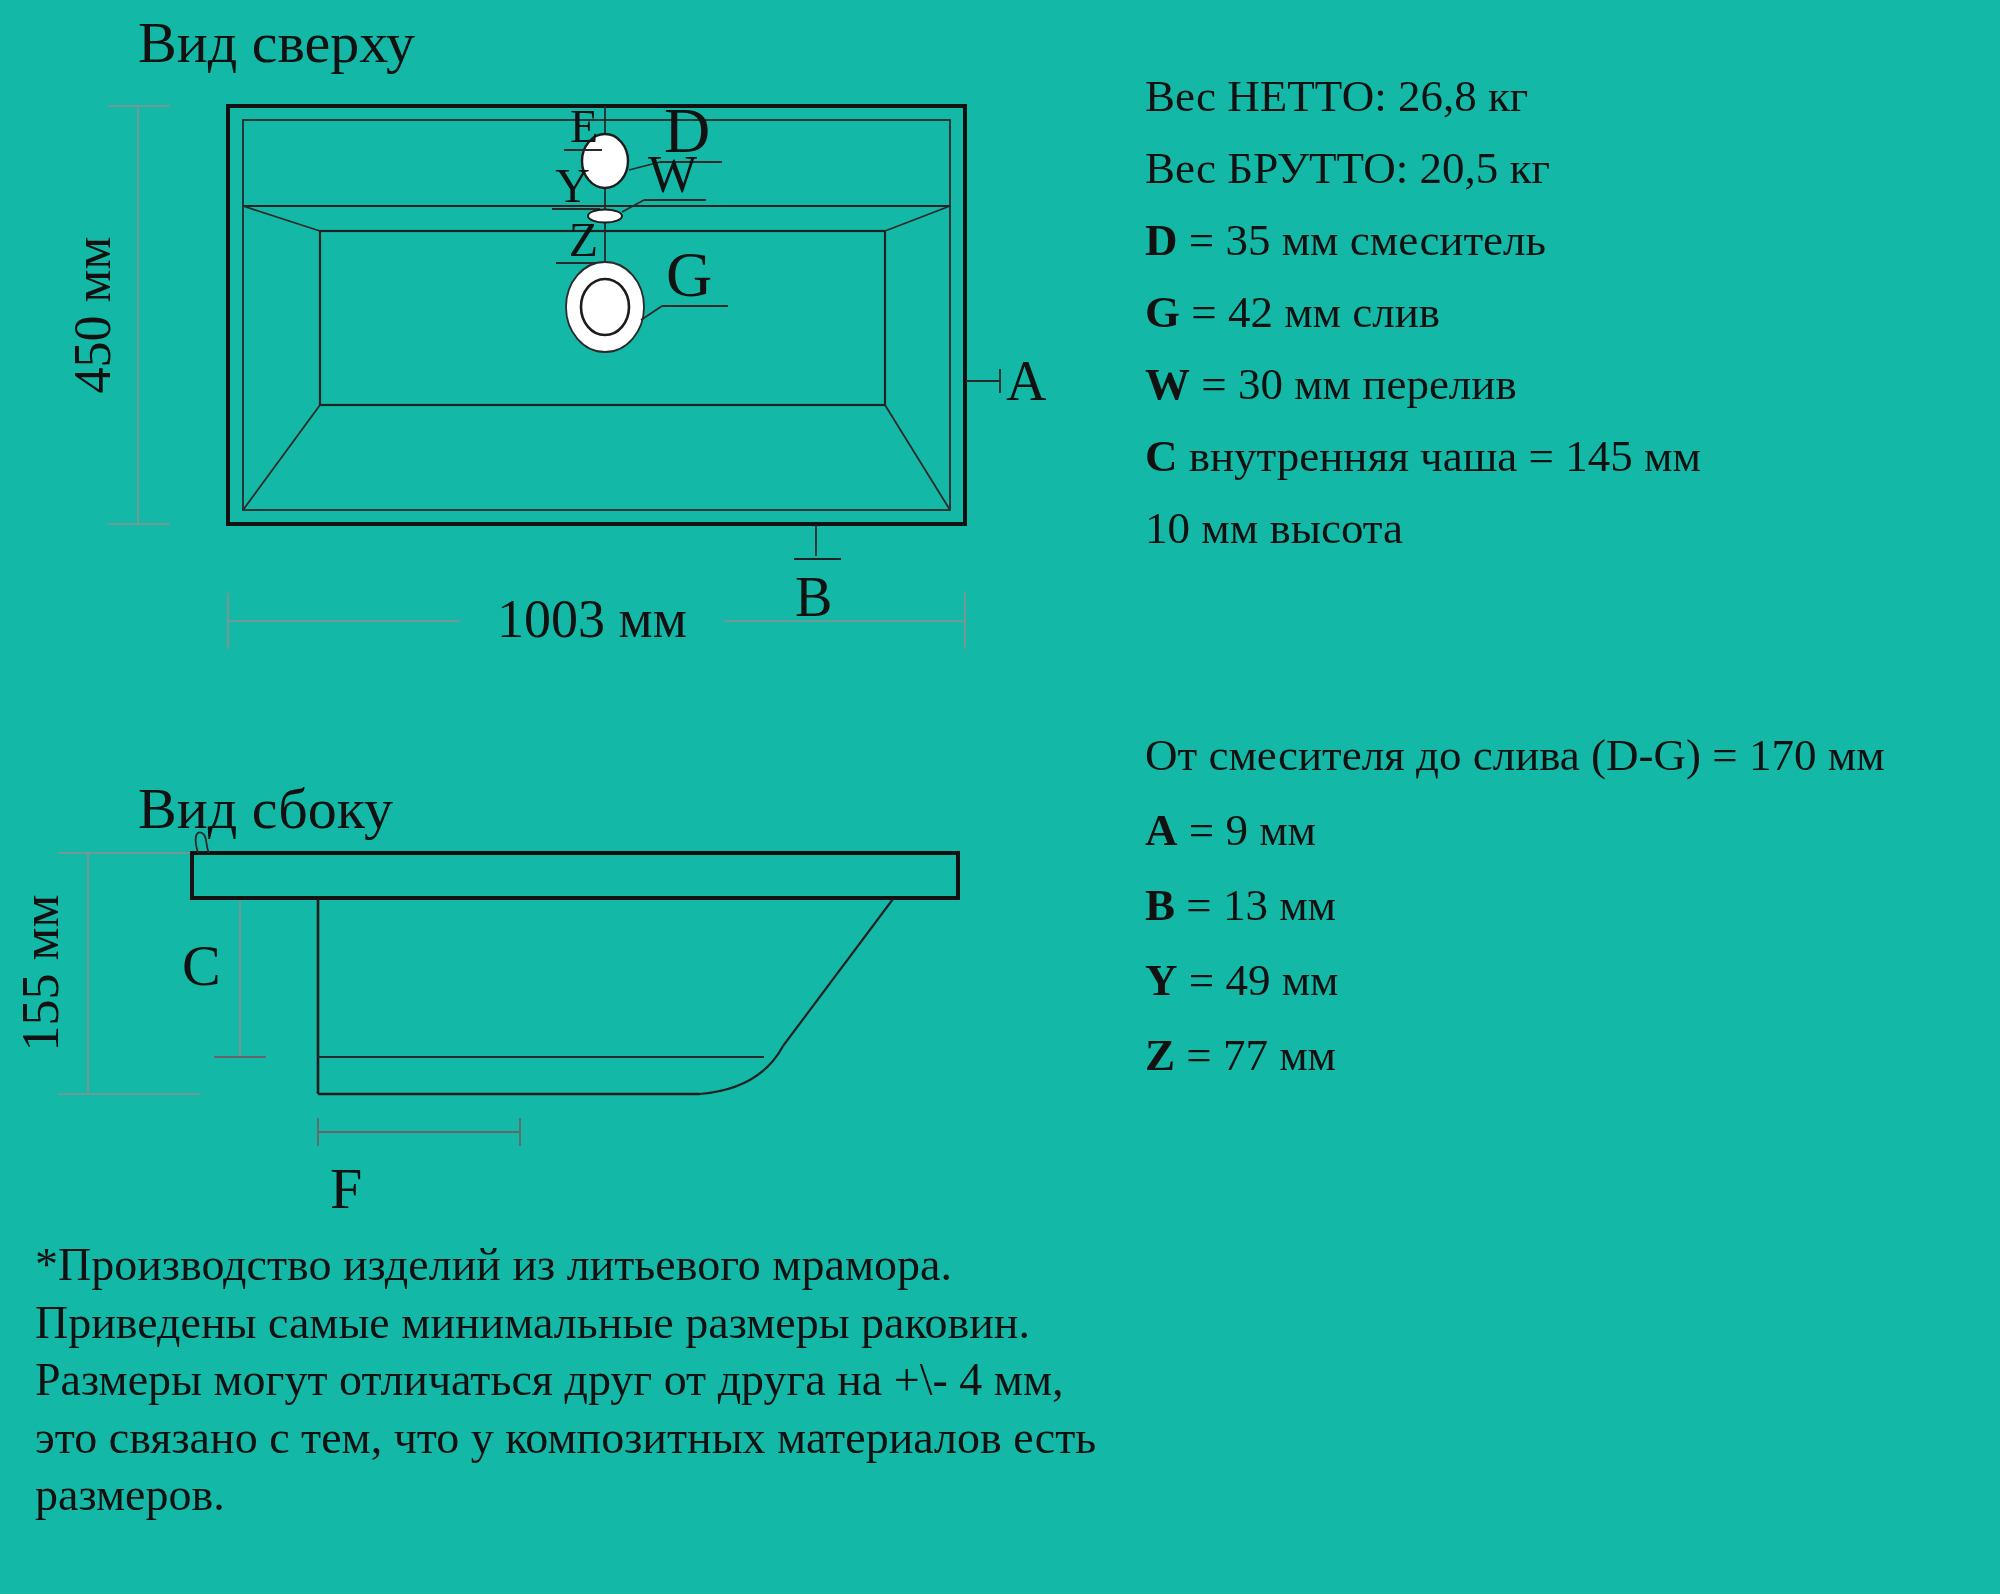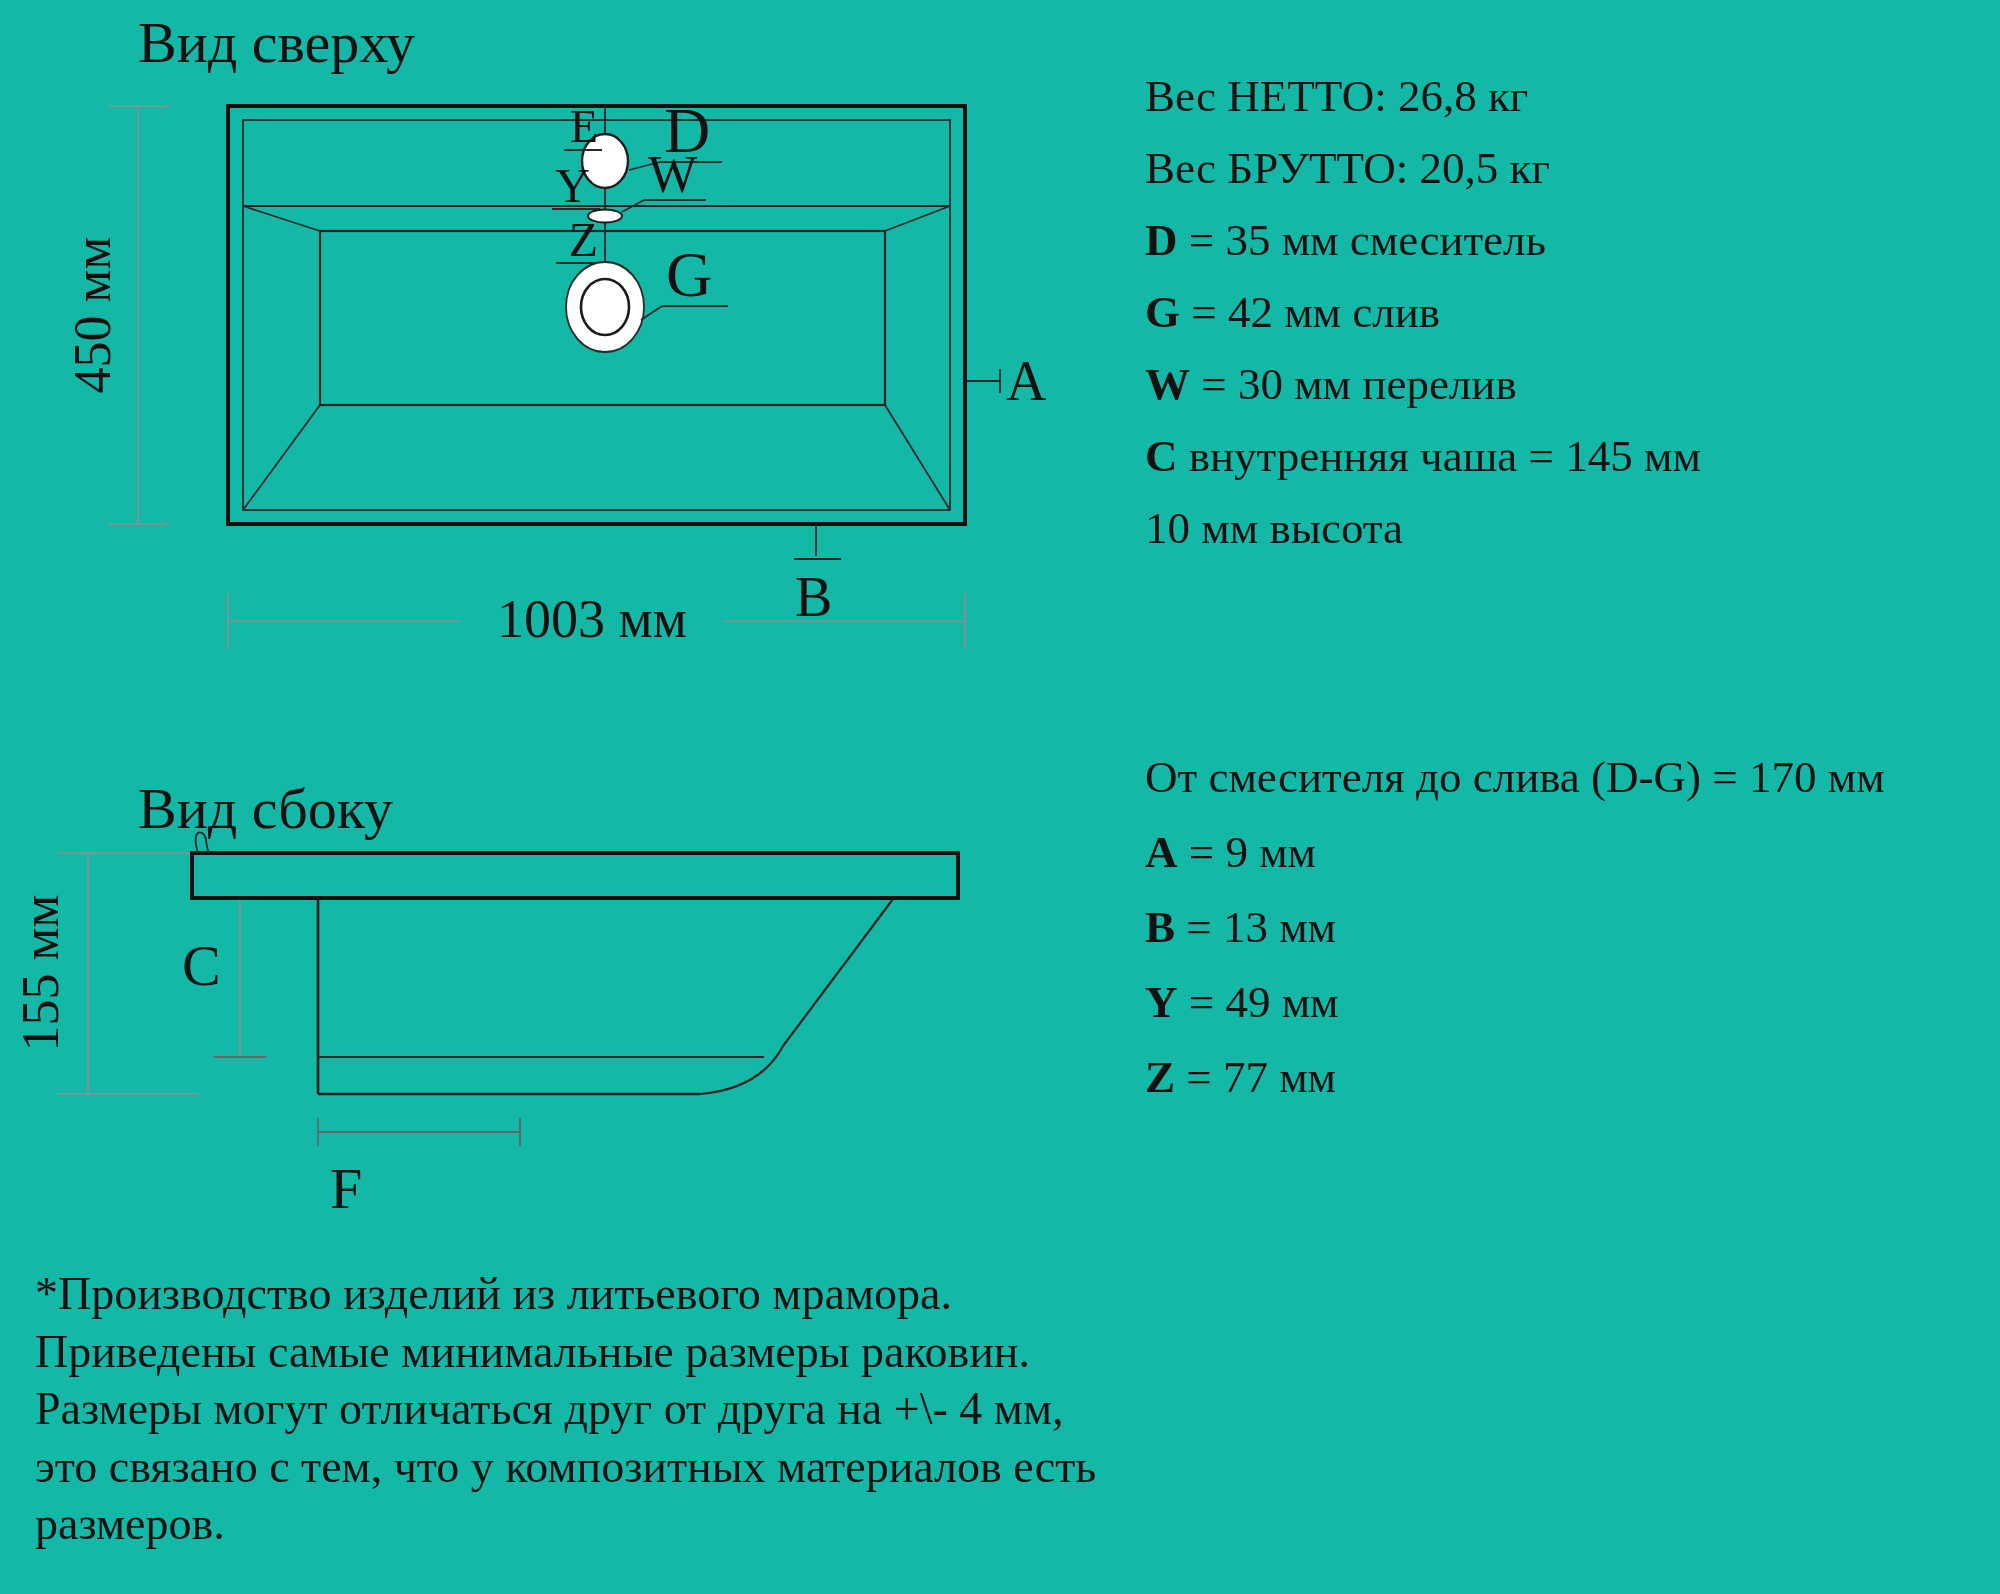--- a/index.html
+++ b/index.html
@@ -7,24 +7,24 @@
         font-family:"Liberation Serif","DejaVu Serif",serif;color:#111;}
   svg text{font-family:"Liberation Serif","DejaVu Serif",serif;fill:#111;}
   .s4{stroke:#111;stroke-width:4;fill:none}
   .s26{stroke:#1c1c1c;stroke-width:2.6;fill:none}
   .s22{stroke:#222;stroke-width:2.2;fill:none}
   .s18{stroke:#2a2a2a;stroke-width:1.8;fill:none}
   .dim{stroke:#8f8f8f;stroke-width:1.6;fill:none}
   .dimd{stroke:#666;stroke-width:1.8;fill:none}
   .specs{position:absolute;left:1145px;top:60px;width:840px;font-size:45px;}
   .specs .line{height:72px;line-height:72px;white-space:nowrap;}
-  .specs2{position:absolute;left:1145px;top:740px;width:840px;font-size:45px;}
+  .specs2{position:absolute;left:1145px;top:718px;width:840px;font-size:45px;}
   .specs2 .line{height:75px;line-height:75px;white-space:nowrap;}
   .k{font-weight:bold;}
-  .foot{position:absolute;left:35px;top:1236px;width:1160px;font-size:46px;margin-top:29px;}
+  .foot{position:absolute;left:35px;top:1236px;width:1160px;font-size:46px;}
   .foot .fline{height:57.6px;line-height:57.6px;white-space:nowrap;}
 </style>
 </head>
 <body>
 
 <div class="page">
 
   <svg style="position:absolute;left:0;top:0;" width="1060" height="1240" viewBox="0 0 1060 1240">
 
     <g>

